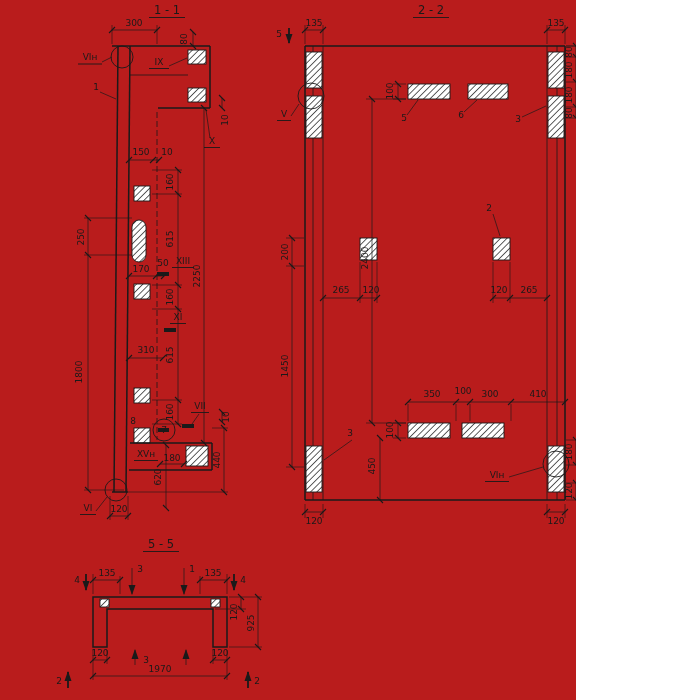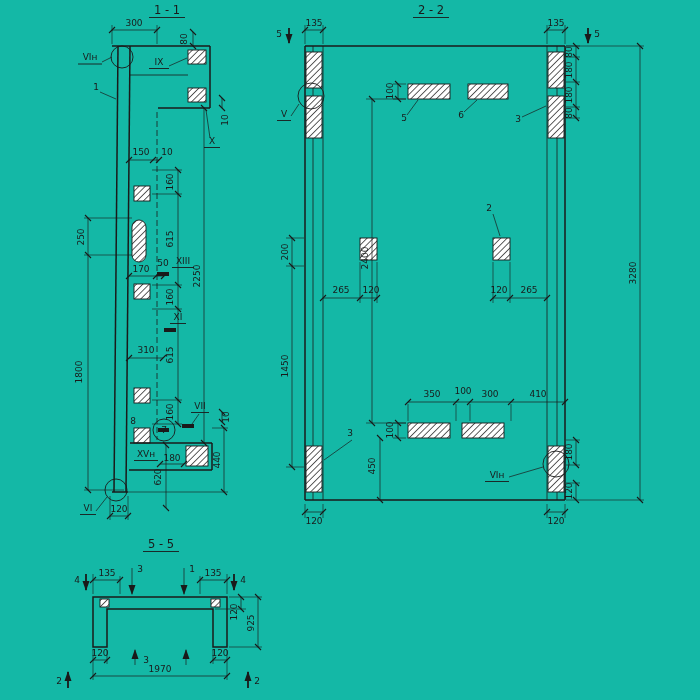--- a/index.html
+++ b/index.html
@@ -1,16 +1,16 @@
 <!DOCTYPE html>
 <html><head>
 <meta charset="utf-8">
 <style>
   html,body{margin:0;padding:0;background:#fff}
-  .canvas{position:relative;width:700px;height:700px;background:#14b8a6;overflow:hidden}
+  .canvas{position:relative;width:576px;height:700px;background:#b91c1c;overflow:hidden}
   svg{display:block}
   .med{stroke:#1a1a1a;stroke-width:1.5;fill:none}
   .thin{stroke:#1a1a1a;stroke-width:0.8;fill:none}
   .dash{stroke:#1a1a1a;stroke-width:0.8;fill:none;stroke-dasharray:6 3}
   .dim{stroke:#1a1a1a;stroke-width:0.7;fill:none}
   .ext{stroke:#1a1a1a;stroke-width:0.6;fill:none}
   .ldr{stroke:#1a1a1a;stroke-width:0.7;fill:none}
   .cut{stroke:#1a1a1a;stroke-width:1.8;fill:none}
   .ul{stroke:#1a1a1a;stroke-width:0.9;fill:none}
   .hz{fill:url(#hatch);stroke:#1a1a1a;stroke-width:0.9}

